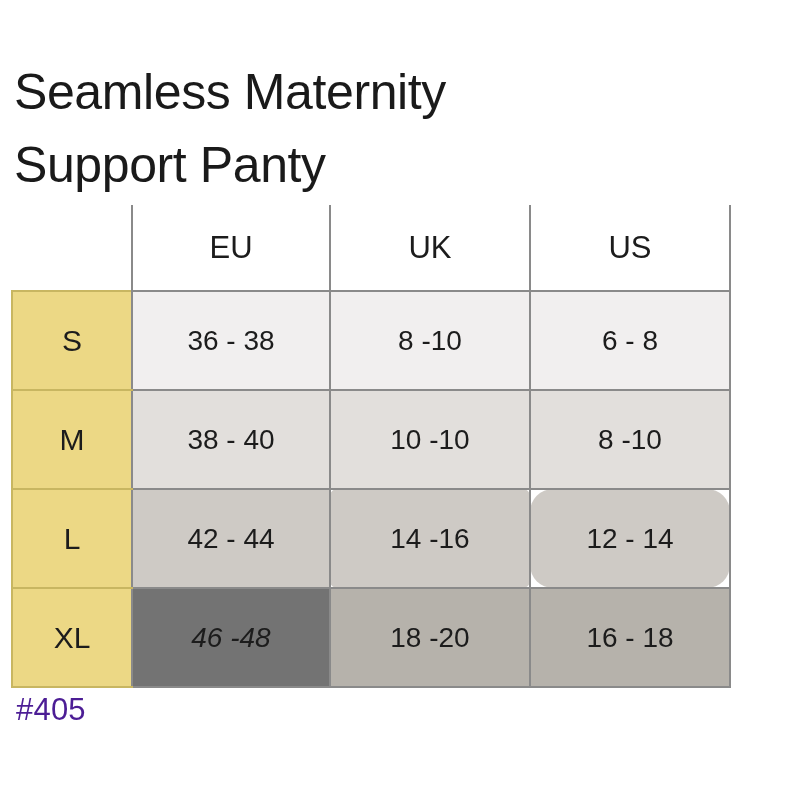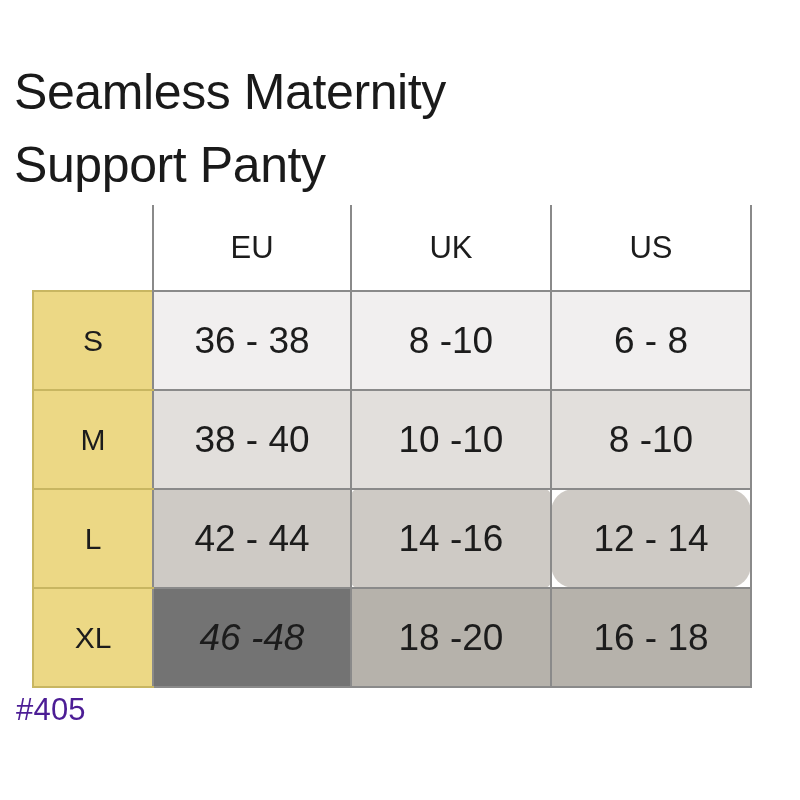--- a/index.html
+++ b/index.html
@@ -35,21 +35,21 @@
     line-height: 1.46;
     font-weight: 400;
     letter-spacing: -0.4px;
     color: #1a1a1a;
     white-space: nowrap;
   }
 
   
   .sizechart {
     position: absolute;
-    left: 32px;
+    left: 11px;
     top: 205px;
     width: 718px;
   }
 
   .chart-table {
     border-collapse: collapse;
     table-layout: fixed;
     width: 718px;
   }
 
@@ -77,21 +77,21 @@
   .chart-table thead th.h-col {
     border-left: 2px solid #8a8a8a;
     border-bottom: 2px solid #8a8a8a;
   }
   .chart-table thead th.h-last {
     border-right: 2px solid #8a8a8a;
   }
 
   .chart-table tbody td {
     height: 97px;
-    font-size: 37px;
+    font-size: 28px;
     font-weight: 400;
     text-align: center;
     vertical-align: middle;
     padding: 0;
     color: #1c1c1c;
     border-left: 2px solid #8a8a8a;
     border-bottom: 2px solid #8a8a8a;
   }
   .chart-table tbody td.cell-size {
     border-left: 2px solid #c8b661;

